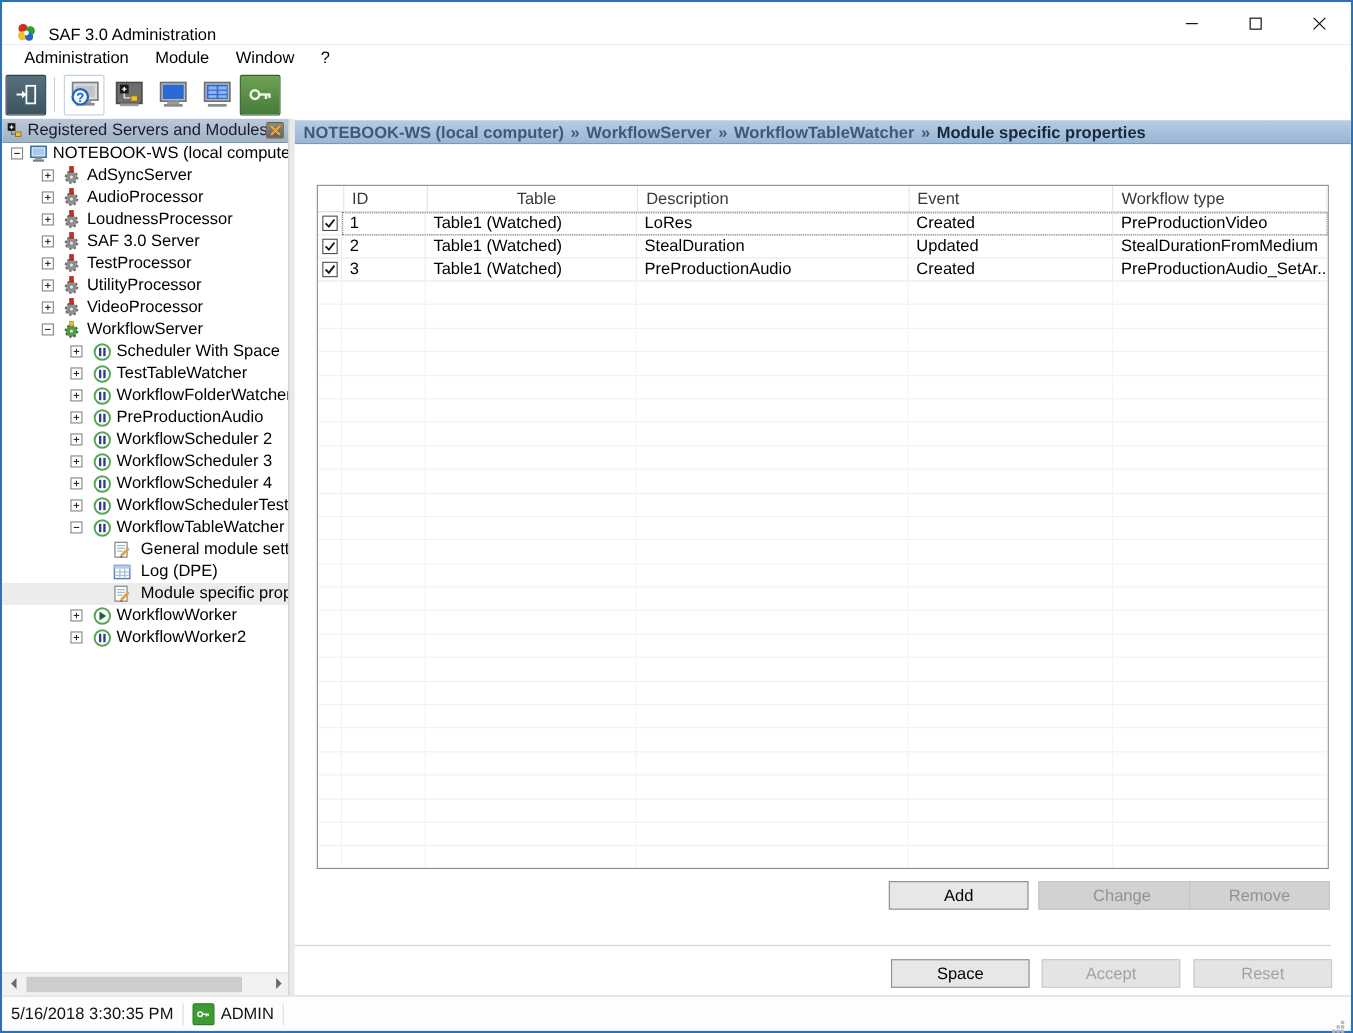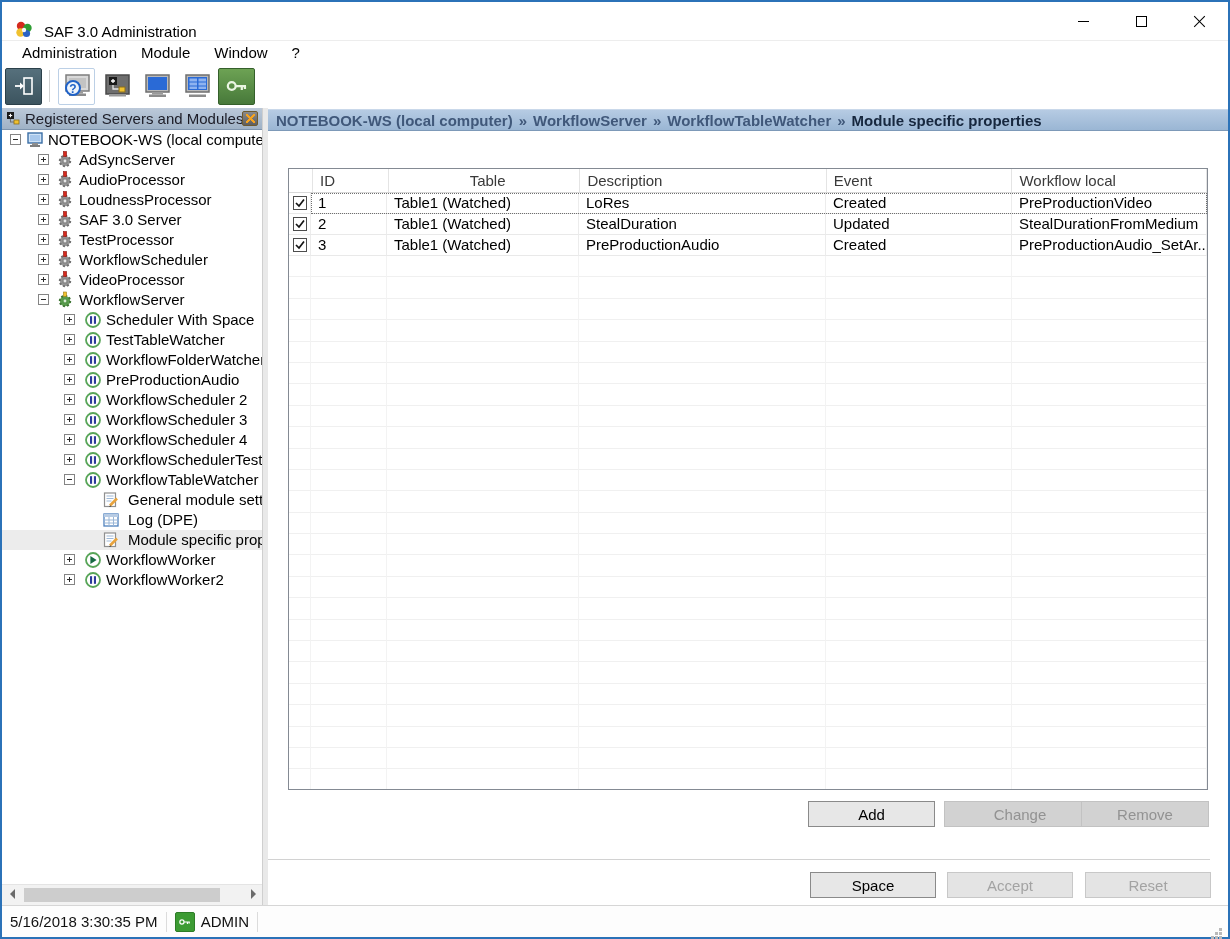--- a/index.html
+++ b/index.html
@@ -285,21 +285,21 @@
         <div class="trow">
           <span class="t-exp plus" style="left: 36px;"></span>
           <span class="t-ico" style="left: 54px;">
             <svg width="18" height="18" viewBox="0 0 18 18">
               <circle cx="9" cy="10" r="5.2" fill="#9a9a9a" stroke="#6f6f6f" stroke-width="2" stroke-dasharray="2 2"></circle>
               <circle cx="9" cy="10" r="3.4" fill="#8b8b8b"></circle>
               <circle cx="9" cy="10" r="1.4" fill="#e8e8e8"></circle>
               <rect x="7.4" y="0.5" width="3.2" height="5" fill="#d42a1e" stroke="#8d1710" stroke-width="0.6"></rect>
             </svg>
           </span>
-          <span class="t-label" style="left: 77px;">WorkflowScheduler</span>
+          <span class="t-label" style="left: 77px;">UtilityProcessor</span>
         </div>
         <div class="trow">
           <span class="t-exp plus" style="left: 36px;"></span>
           <span class="t-ico" style="left: 54px;">
             <svg width="18" height="18" viewBox="0 0 18 18">
               <circle cx="9" cy="10" r="5.2" fill="#9a9a9a" stroke="#6f6f6f" stroke-width="2" stroke-dasharray="2 2"></circle>
               <circle cx="9" cy="10" r="3.4" fill="#8b8b8b"></circle>
               <circle cx="9" cy="10" r="1.4" fill="#e8e8e8"></circle>
               <rect x="7.4" y="0.5" width="3.2" height="5" fill="#d42a1e" stroke="#8d1710" stroke-width="0.6"></rect>
             </svg>
@@ -491,21 +491,21 @@
         <span class="bc-seg last">Module specific properties</span>
       </div>
 
     <div class="grid">
       <div class="g-header" id="gridheader">
           <div class="g-hcell" style="width: 24px;"></div>
           <div class="g-hcell" style="width: 76px;">ID</div>
           <div class="g-hcell" style="width: 192px; text-align: center;">Table</div>
           <div class="g-hcell" style="width: 247px;">Description</div>
           <div class="g-hcell" style="width: 186px;">Event</div>
-          <div class="g-hcell" style="width: 195px;">Workflow local</div>
+          <div class="g-hcell" style="width: 195px;">Workflow type</div>
         </div>
       <div id="gridrows">
           <div class="g-row focused">
             <div class="g-checkcell">
               <span class="cbx">
                 <svg width="12" height="12" viewBox="0 0 12 12">
                   <path d="M2 6l3 3 5-6.5" stroke="#141414" stroke-width="1.7" fill="none"></path>
                 </svg>
               </span>
             </div>

